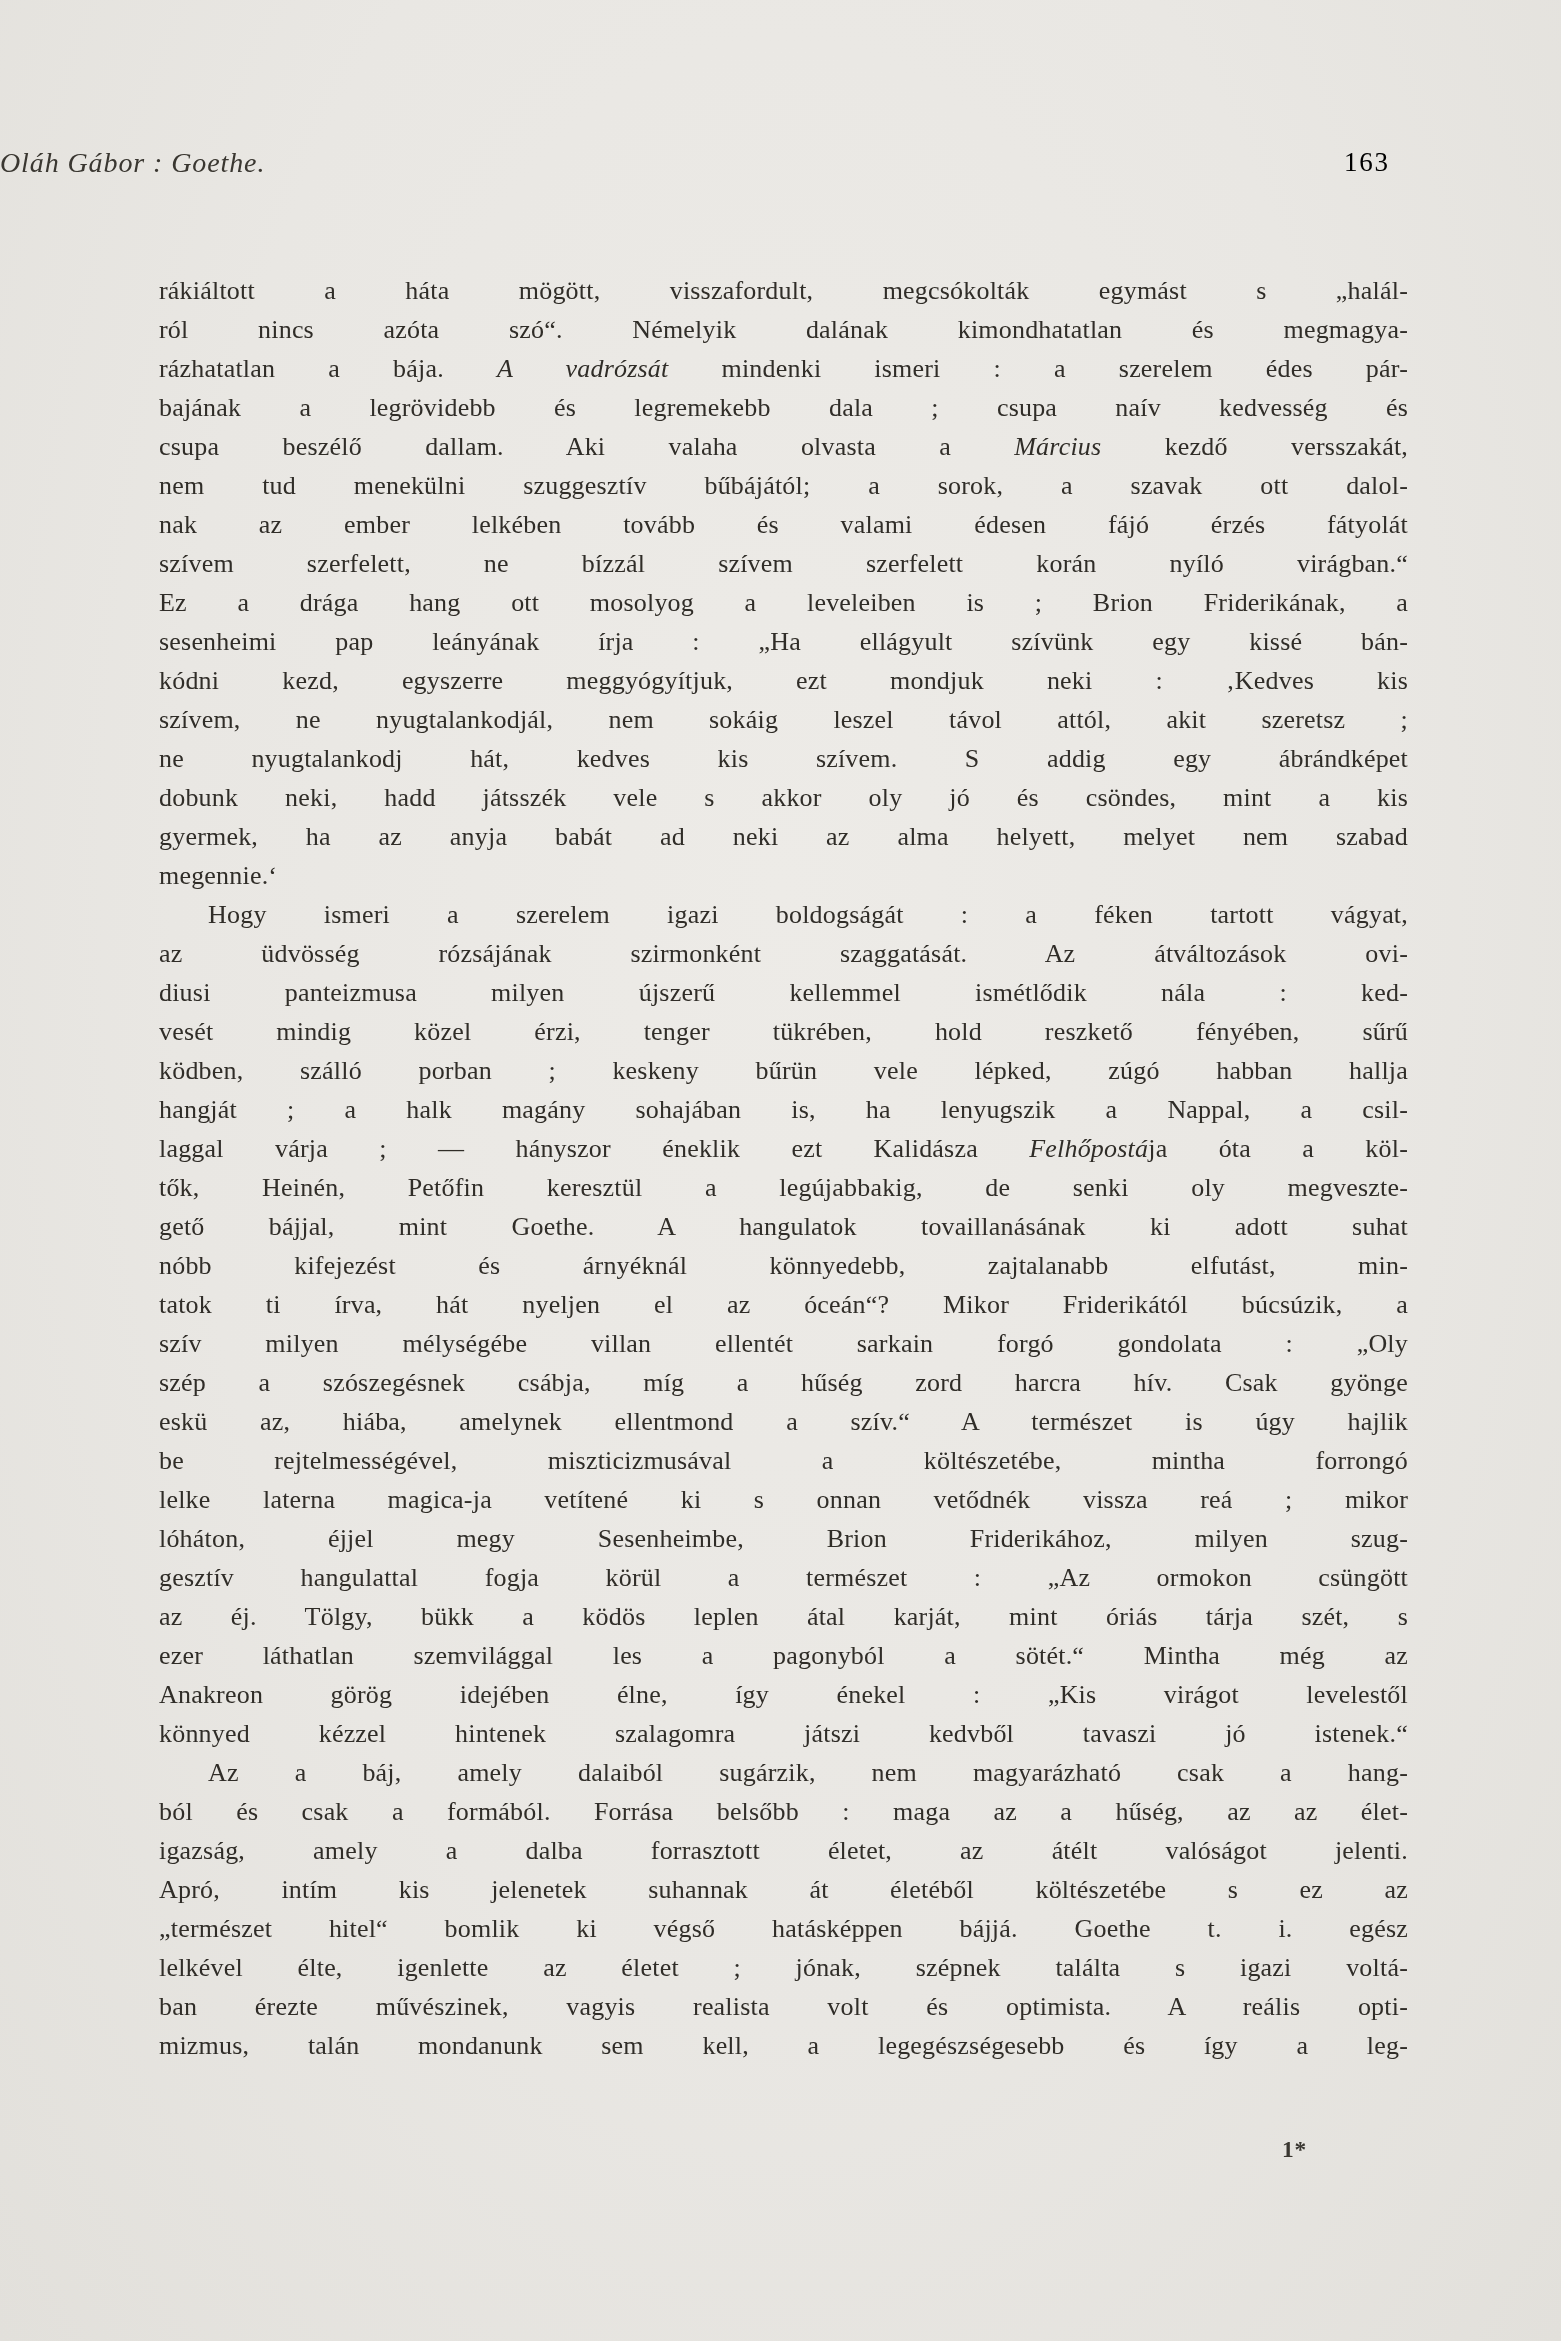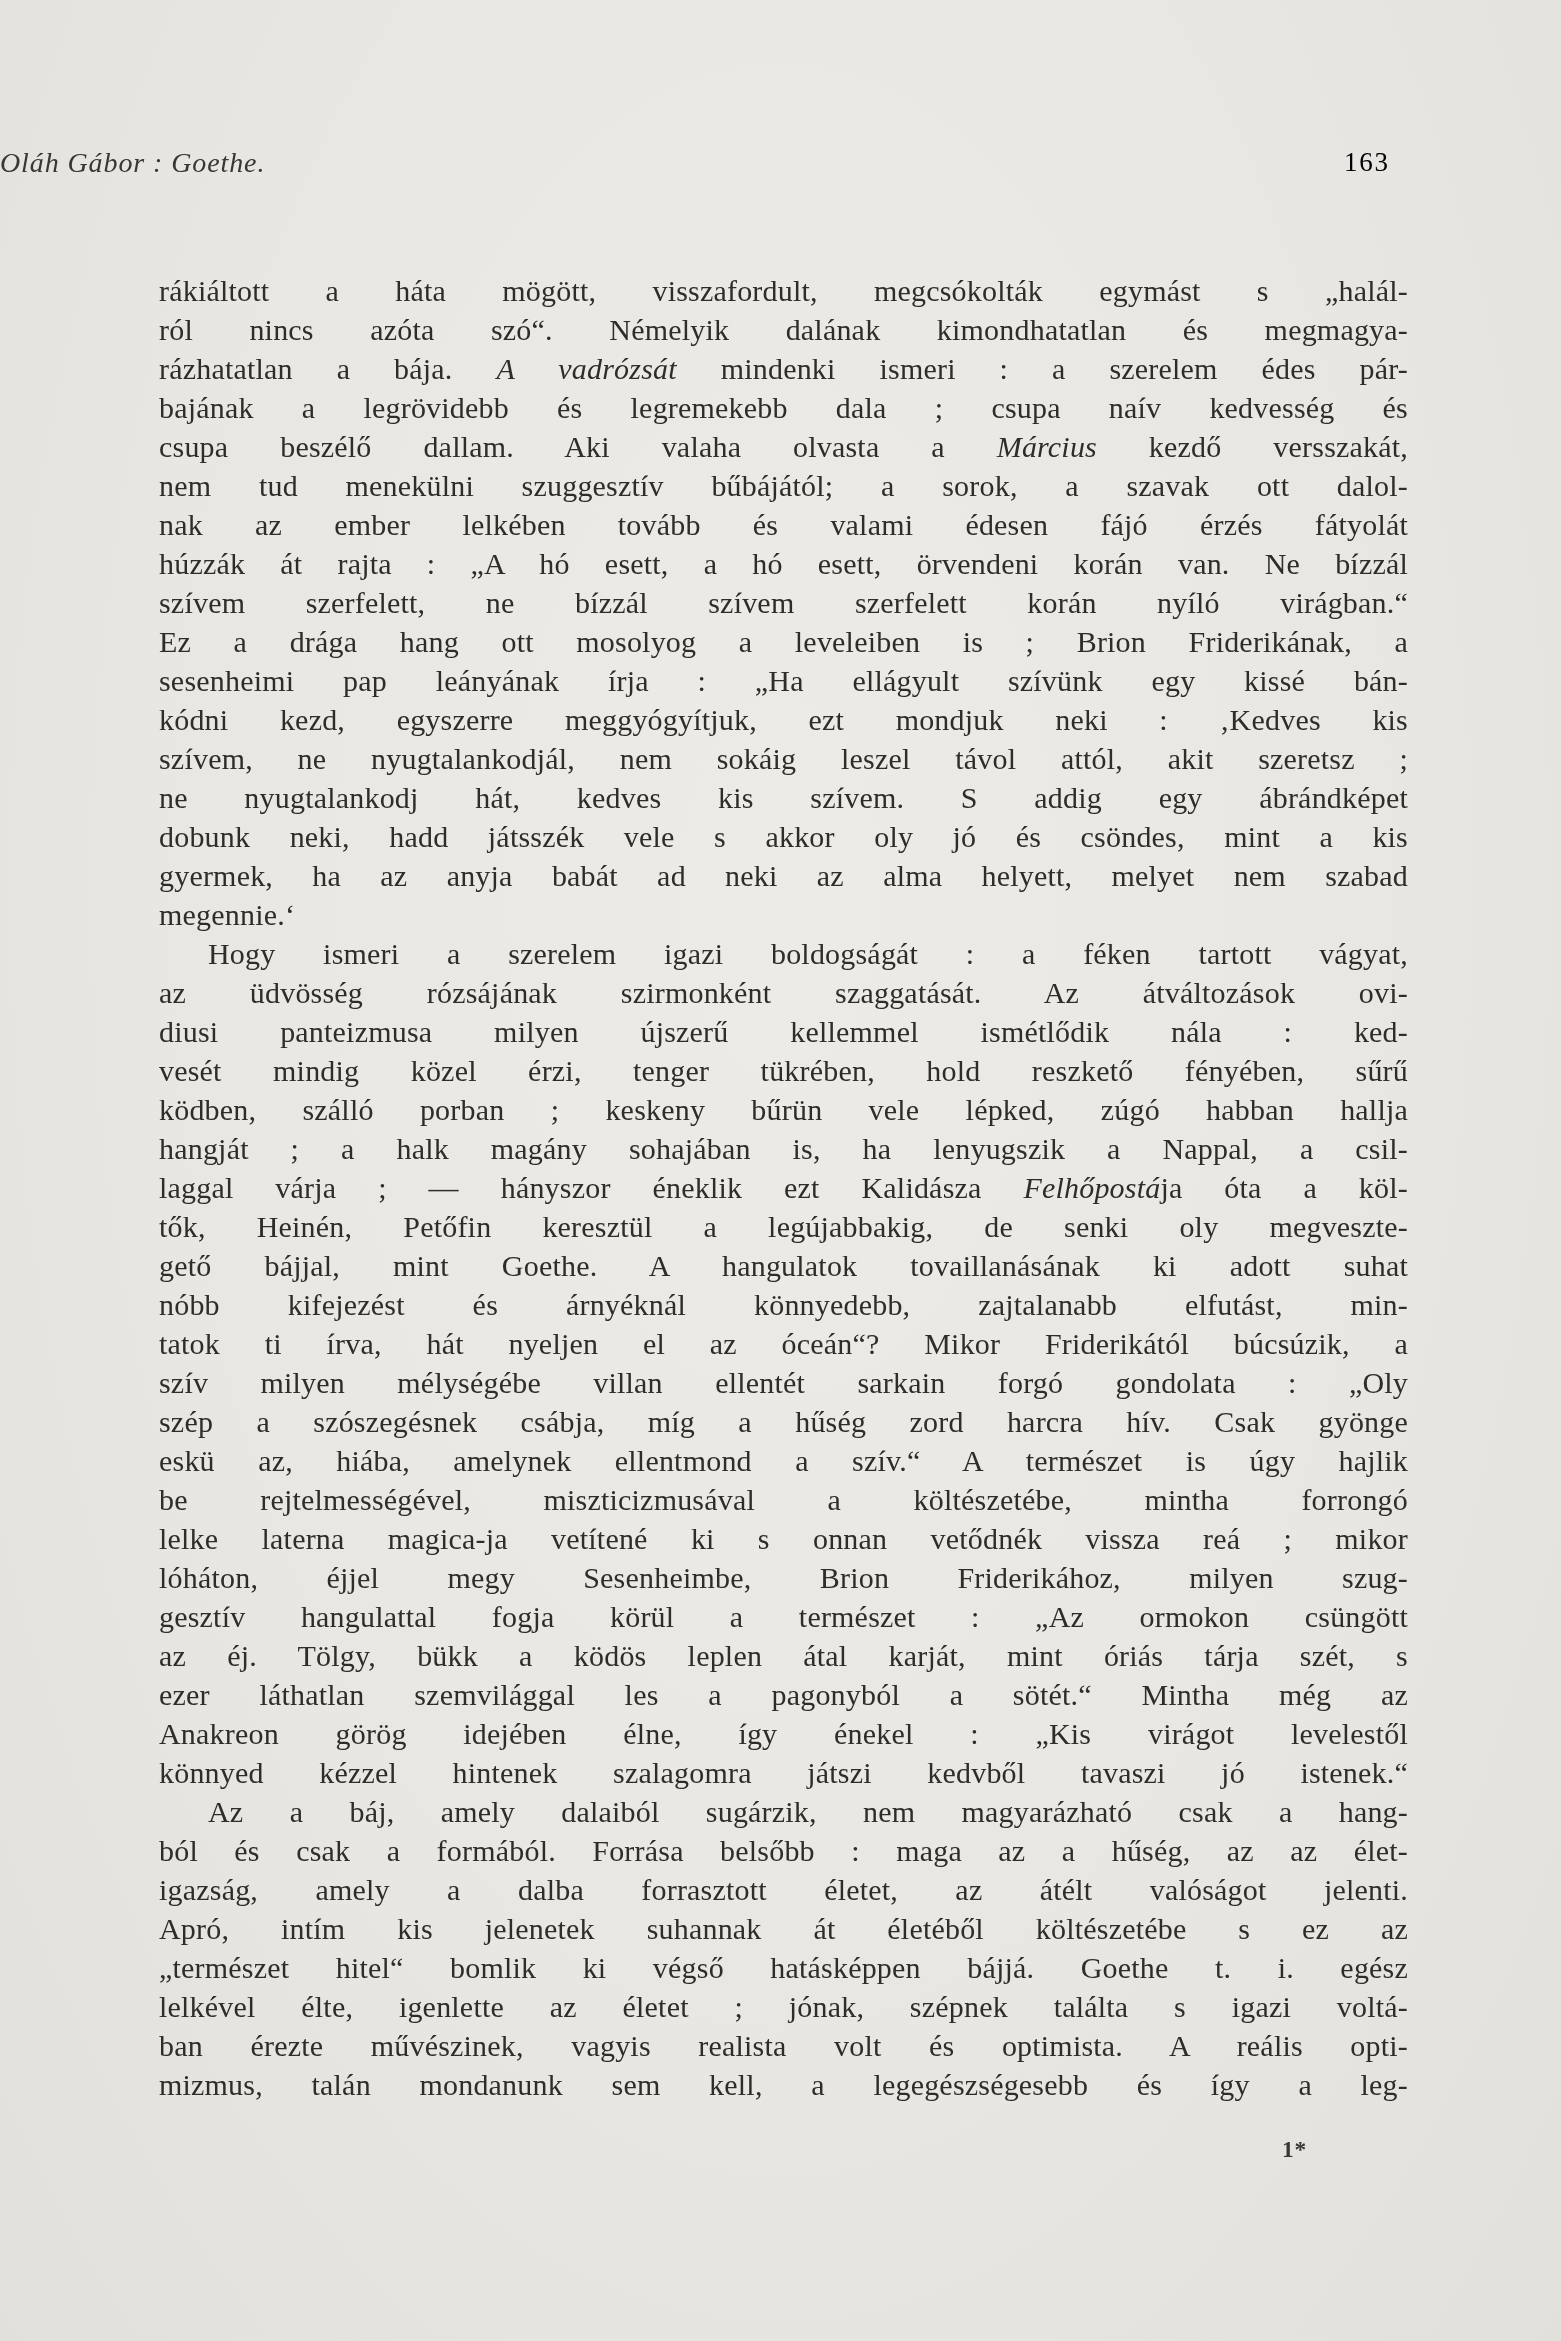--- a/index.html
+++ b/index.html
@@ -14,21 +14,21 @@
     position:absolute; top:147px; left:0; width:1561px;
     text-align:left; font-style:italic; font-size:28px; letter-spacing:0.9px;
     color:#3a3731;
   }
   .page-number {
     position:absolute; top:147px; left:1344px; width:69px;
     font-size:27px; letter-spacing:1.7px; color:#000000;
   }
   .page-body {
     position:absolute; left:159px; top:271px; width:1249px;
-    font-size:30px; line-height:39px; letter-spacing:0.2px;
+    font-size:26px; line-height:39px; letter-spacing:0.2px;
     color:#302d28;
   }
   .line { text-align:justify; text-align-last:justify; word-spacing:0.9px; }
   .line.short { text-align-last:left; }
   .line.indent { text-indent:49px; }
   .line i { font-style:italic; }
   .footer-mark {
     position:absolute; left:1282px; top:2136px;
     font-size:23.4px; font-weight:bold; letter-spacing:0.9px; color:#3a3731;
   }
@@ -42,21 +42,20 @@
   <div class="page-number">163</div>
 
   <div class="page-body">
     <div class="line">rákiáltott a háta mögött, visszafordult, megcsókolták egymást s „halál-</div>
     <div class="line">ról nincs azóta szó“. Némelyik dalának kimondhatatlan és megmagya-</div>
     <div class="line"><span>rázhatatlan a bája. </span><i>A vadrózsát</i><span> mindenki ismeri : a szerelem édes pár-</span></div>
     <div class="line">bajának a legrövidebb és legremekebb dala ; csupa naív kedvesség és</div>
     <div class="line"><span>csupa beszélő dallam. Aki valaha olvasta a </span><i>Március</i><span> kezdő versszakát,</span></div>
     <div class="line">nem tud menekülni szuggesztív bűbájától; a sorok, a szavak ott dalol-</div>
     <div class="line">nak az ember lelkében tovább és valami édesen fájó érzés fátyolát</div>
-    <div class="line">húzzák át rajta : „A hó esett, a hó esett, örvendeni korán van. Ne bízzál</div>
     <div class="line">szívem szerfelett, ne bízzál szívem szerfelett korán nyíló virágban.“</div>
     <div class="line">Ez a drága hang ott mosolyog a leveleiben is ; Brion Friderikának, a</div>
     <div class="line">sesenheimi pap leányának írja : „Ha ellágyult szívünk egy kissé bán-</div>
     <div class="line">kódni kezd, egyszerre meggyógyítjuk, ezt mondjuk neki : ‚Kedves kis</div>
     <div class="line">szívem, ne nyugtalankodjál, nem sokáig leszel távol attól, akit szeretsz ;</div>
     <div class="line">ne nyugtalankodj hát, kedves kis szívem. S addig egy ábrándképet</div>
     <div class="line">dobunk neki, hadd játsszék vele s akkor oly jó és csöndes, mint a kis</div>
     <div class="line">gyermek, ha az anyja babát ad neki az alma helyett, melyet nem szabad</div>
     <div class="line short">megennie.‘</div>
     <div class="line indent">Hogy ismeri a szerelem igazi boldogságát : a féken tartott vágyat,</div>

